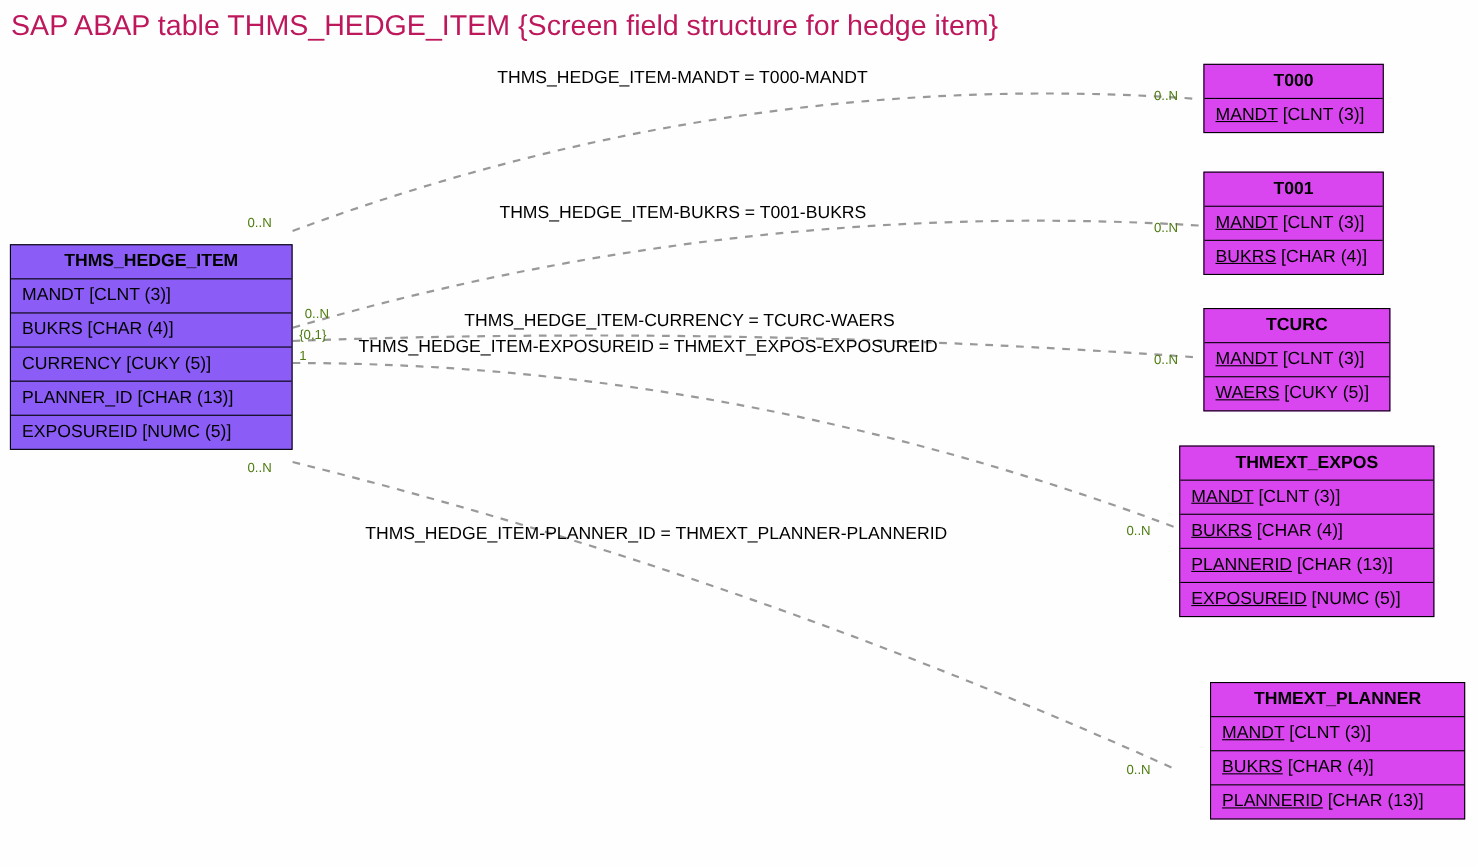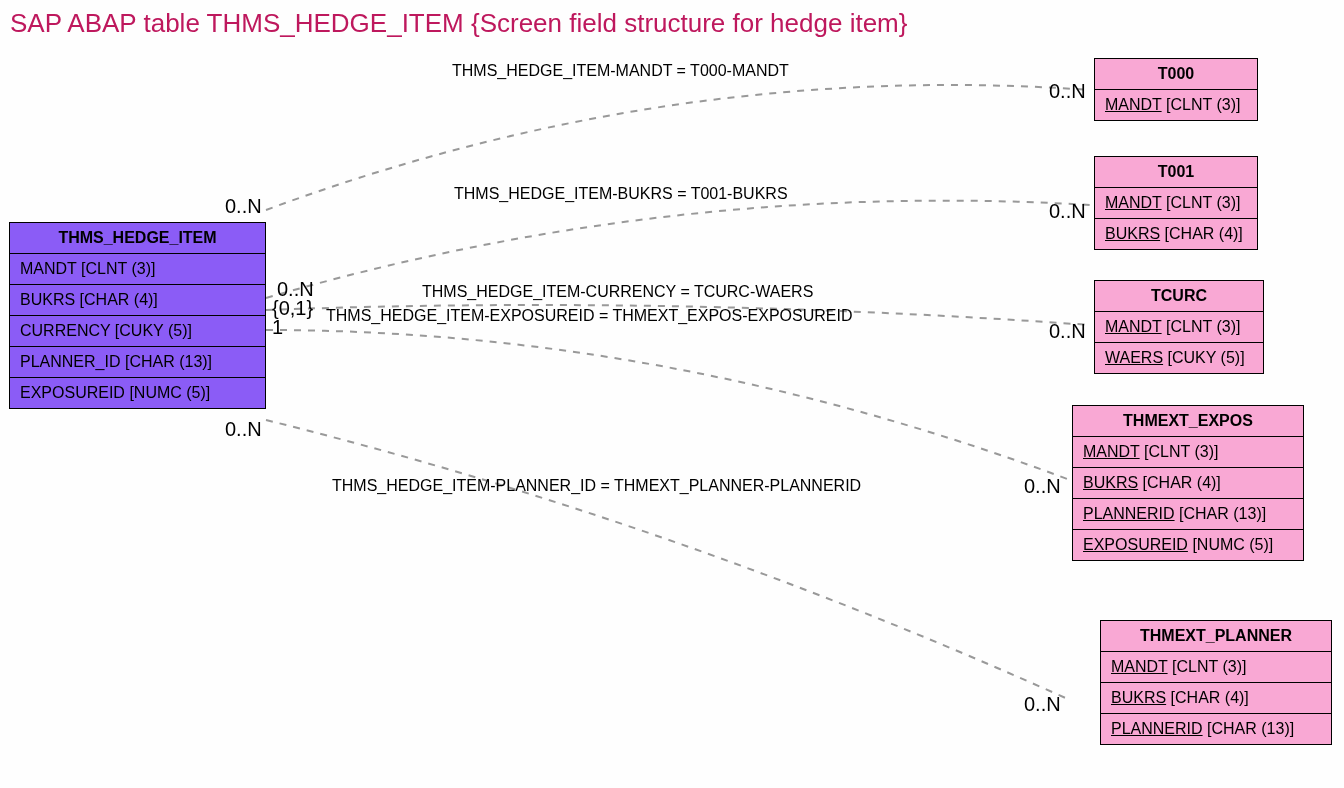--- a/index.html
+++ b/index.html
@@ -40,26 +40,26 @@
   }
   .fname {
   }
   .underline {
     text-decoration: underline;
   }
   .orange {
     background: #8b5cf6;
   }
   .green {
-    background: #f9a8d4;
+    background: #d946ef;
   }
   .cardinality {
     position: absolute;
-    font-size: 20px;
-    color: #000000;
+    font-size: 12px;
+    color: #4d7c0f;
   }
   .relation-label {
     position: absolute;
     font-size: 16px;
     color: #000;
   }
   svg {
     position: absolute;
     top: 0;
     left: 0;

